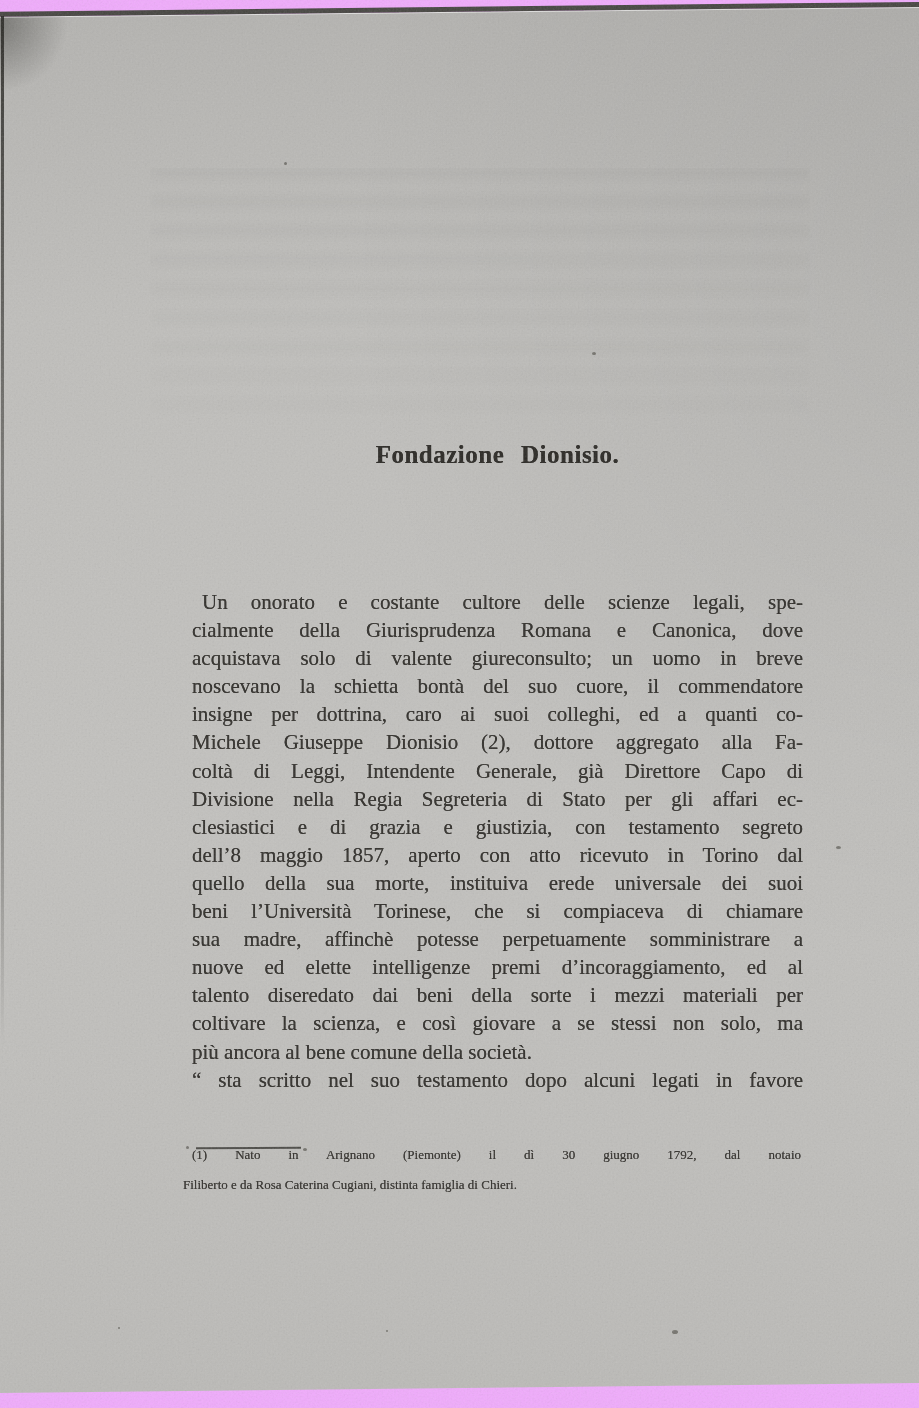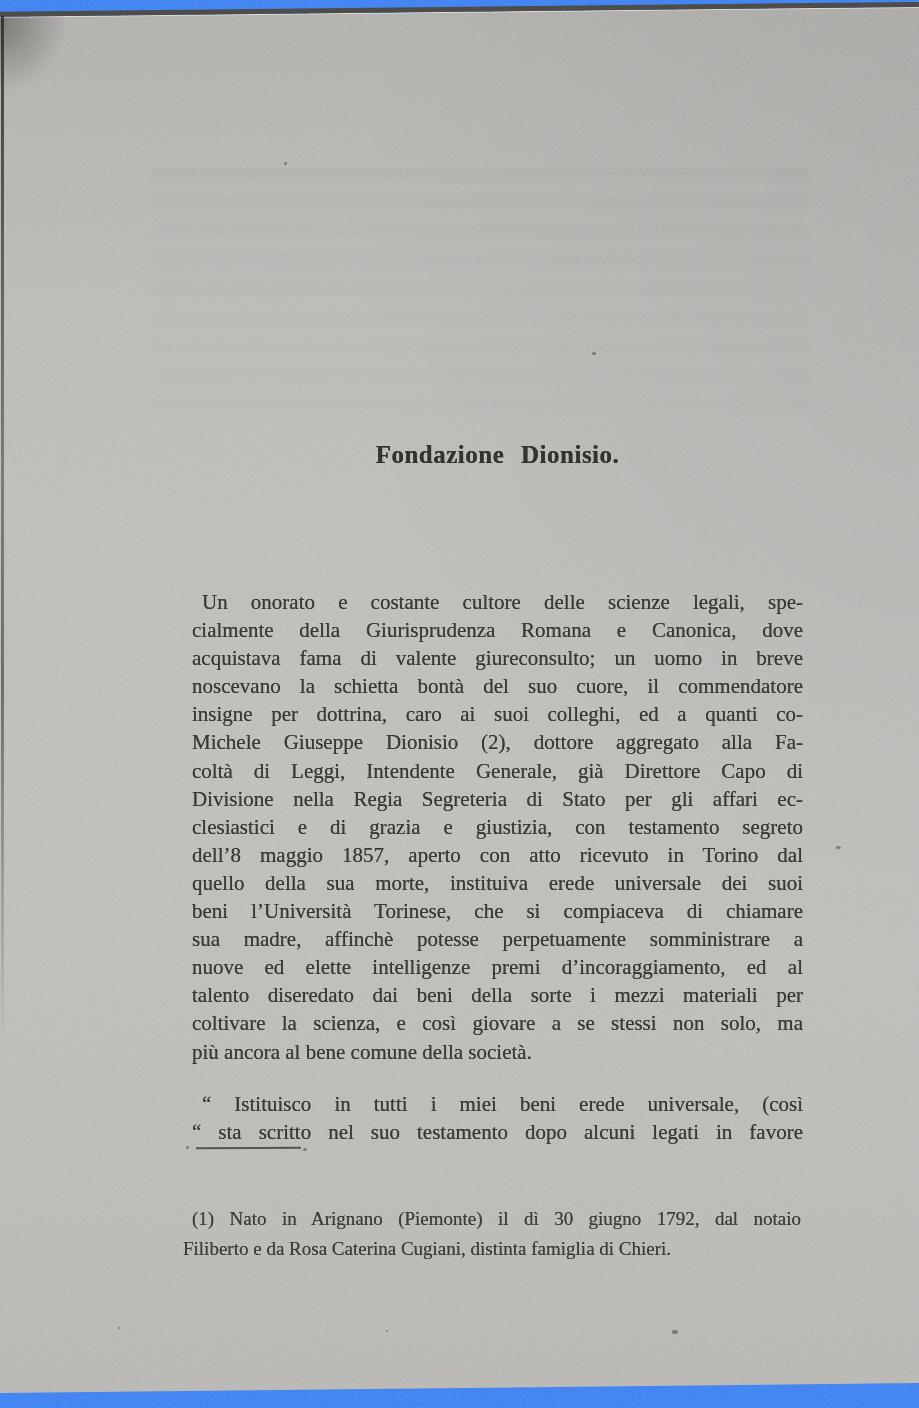--- a/index.html
+++ b/index.html
@@ -1,19 +1,19 @@
 <!DOCTYPE html>
 <html><head>
 <meta charset="utf-8">
 <style>
   html,body{margin:0;padding:0;}
   body{background:#ffffff;font-family:"Liberation Serif","DejaVu Serif",serif;}
   .stage{
     position:relative;width:919px;height:1408px;overflow:hidden;
-    background:#3b82f6;
+    background:#f0abfc;
   }
   
   .paper{
     position:absolute;left:-16px;top:12px;width:962px;height:1376px;
     transform:rotate(-0.62deg);transform-origin:0 0;
     background:
       radial-gradient(circle at 14px 6px, rgba(40,40,36,0.45), rgba(40,40,36,0) 70px),
       radial-gradient(ellipse at 100% 18%, rgba(0,0,0,0.06), rgba(0,0,0,0) 45%),
       linear-gradient(180deg,#b4b3b0 0%,#bfbebb 22%,#c2c1be 55%,#bfbebb 82%,#bbbab7 100%);
     border-top:5px solid #454440;
@@ -48,22 +48,22 @@
     text-shadow:0 0 0.6px rgba(49,47,43,0.85);
   }
   .tline{text-align:justify;text-align-last:justify;}
   .tline.last{text-align:center;text-align-last:left;}
   .tline.indent{text-indent:10px;margin-top:24px;}
   .footrule{
     position:absolute;left:196px;top:1147px;width:105px;height:2px;
     background:#4c4b47;transform:rotate(-0.4deg);
   }
   .footnote{
-    position:absolute;left:183px;top:1180px;width:618px;
-    font-size:19px;line-height:29.5px;color:#34322e;
+    position:absolute;left:183px;top:1116px;width:618px;
+    font-size:13px;line-height:29.5px;color:#34322e;
     text-shadow:0 0 0.5px rgba(52,50,46,0.8);
   }
   .footnote .tline.indent{text-indent:9px;}
   .speck{position:absolute;border-radius:50%;background:rgba(58,56,50,0.55);}
   .grain{position:absolute;left:0;top:0;pointer-events:none;opacity:0.15;}
 </style>
 </head>
 <body>
 
 <div class="stage">
@@ -72,36 +72,35 @@
 
   <div class="edge-streak"></div>
 
   <div class="ghost"></div>
 
   <h1 class="heading">Fondazione Dionisio.</h1>
 
   <div class="bodytext" id="body-lines">
       <div class="tline indent">Un onorato e costante cultore delle scienze legali, spe-</div>
       <div class="tline">cialmente della Giurisprudenza Romana e Canonica, dove</div>
-      <div class="tline">acquistava fama di valente giureconsulto; un uomo in breve</div>
+      <div class="tline">acquistava solo di valente giureconsulto; un uomo in breve</div>
       <div class="tline">noscevano la schietta bontà del suo cuore, il commendatore</div>
       <div class="tline">insigne per dottrina, caro ai suoi colleghi, ed a quanti co-</div>
       <div class="tline">Michele Giuseppe Dionisio (2), dottore aggregato alla Fa-</div>
       <div class="tline">coltà di Leggi, Intendente Generale, già Direttore Capo di</div>
       <div class="tline">Divisione nella Regia Segreteria di Stato per gli affari ec-</div>
       <div class="tline">clesiastici e di grazia e giustizia, con testamento segreto</div>
       <div class="tline">dell’8 maggio 1857, aperto con atto ricevuto in Torino dal</div>
       <div class="tline">quello della sua morte, instituiva erede universale dei suoi</div>
       <div class="tline">beni l’Università Torinese, che si compiaceva di chiamare</div>
       <div class="tline">sua madre, affinchè potesse perpetuamente somministrare a</div>
       <div class="tline">nuove ed elette intelligenze premi d’incoraggiamento, ed al</div>
       <div class="tline">talento diseredato dai beni della sorte i mezzi materiali per</div>
       <div class="tline">coltivare la scienza, e così giovare a se stessi non solo, ma</div>
       <div class="tline last">più ancora al bene comune della società.</div>
-      <div class="tline indent">“ Istituisco in tutti i miei beni erede universale, (così</div>
       <div class="tline">“ sta scritto nel suo testamento dopo alcuni legati in favore</div>
     </div>
 
   <div class="footrule"></div>
 
   <div class="footnote" id="footnote-lines">
       <div class="tline indent">(1) Nato in Arignano (Piemonte) il dì 30 giugno 1792, dal notaio</div>
       <div class="tline last">Filiberto e da Rosa Caterina Cugiani, distinta famiglia di Chieri.</div>
     </div>
 

